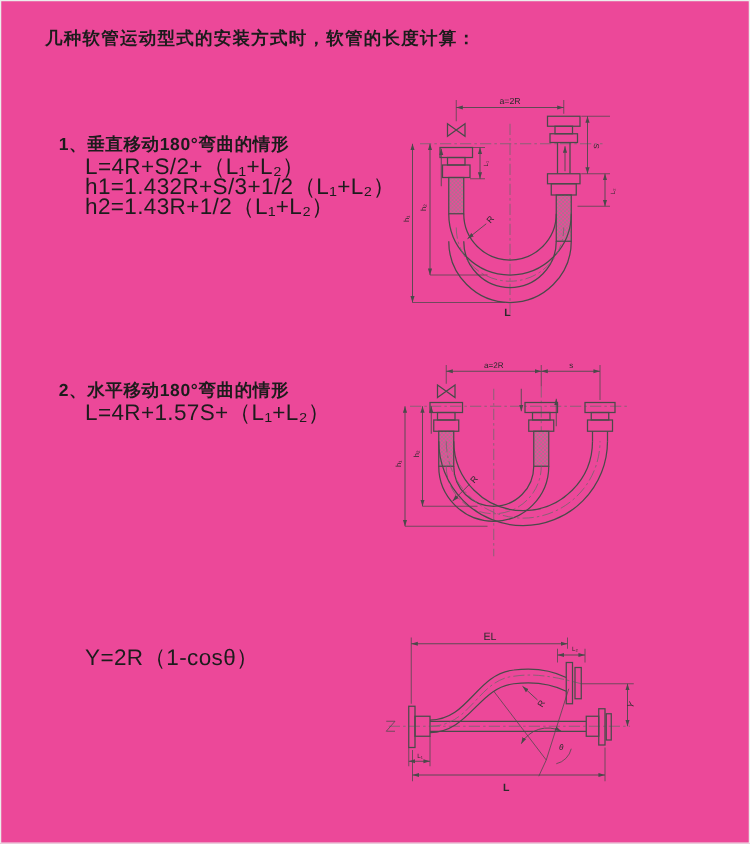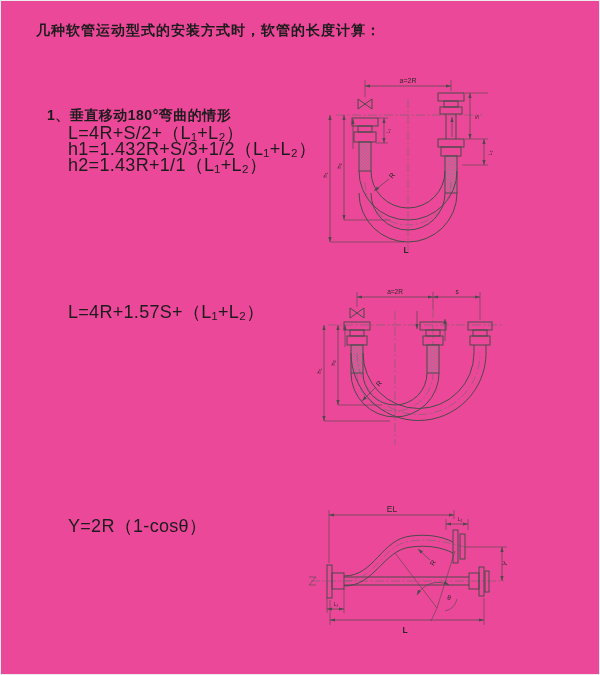--- a/index.html
+++ b/index.html
@@ -50,24 +50,25 @@
 <body>
 
 <div class="page">
 
   <div class="title">几种软管运动型式的安装方式时，软管的长度计算：</div>
 
   <div class="sec" id="sec1">
     <div class="sec-heading">1、垂直移动180°弯曲的情形</div>
     <div class="formula">L=4R+S/2+（L₁+L₂）</div>
     <div class="formula">h1=1.432R+S/3+1/2（L₁+L₂）</div>
-    <div class="formula">h2=1.43R+1/1（L₁+L₂）</div>
+    <div class="formula">h2=1.43R+1/2（L₁+L₂）</div>
   </div>
 
   <div class="sec" id="sec2">
+    <div class="sec-heading">2、水平移动180°弯曲的情形</div>
     <div class="formula">L=4R+1.57S+（L₁+L₂）</div>
   </div>
 
   <div class="sec" id="sec3">
     <div class="formula">Y=2R（1-cosθ）</div>
   </div>
 
   <svg id="d1" class="diagram" width="240" height="186" viewBox="0 0 240 186">
     <defs>
       <pattern id="hx1" width="3" height="3" patternUnits="userSpaceOnUse">

